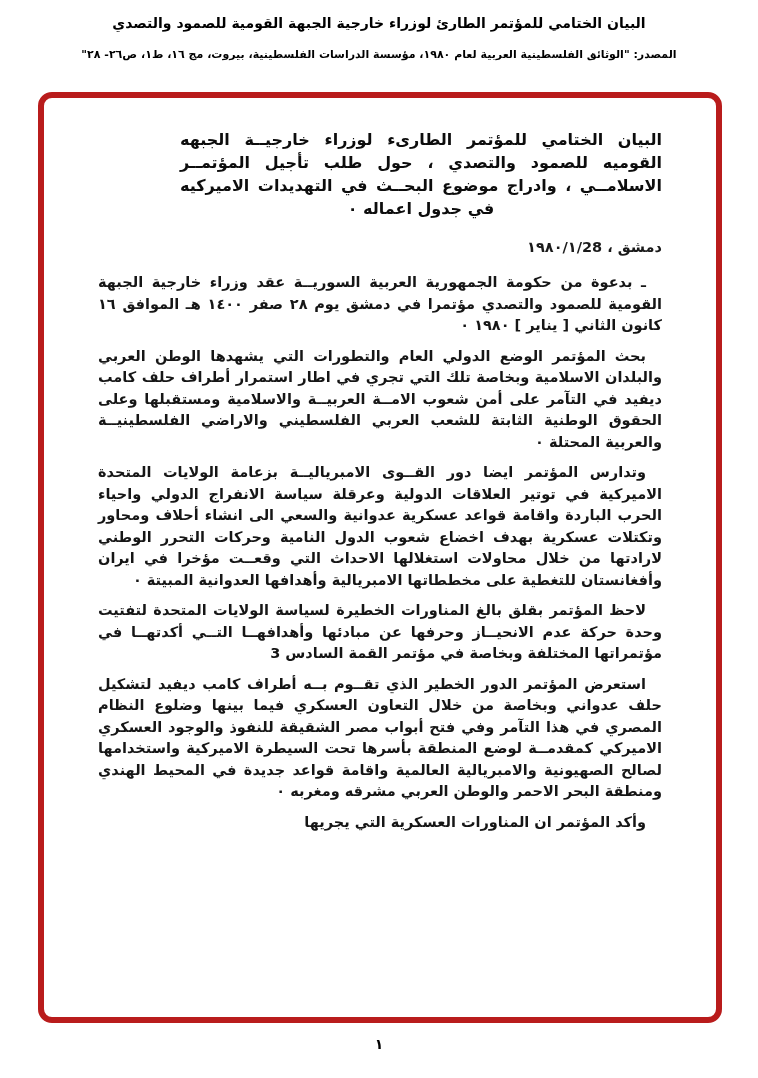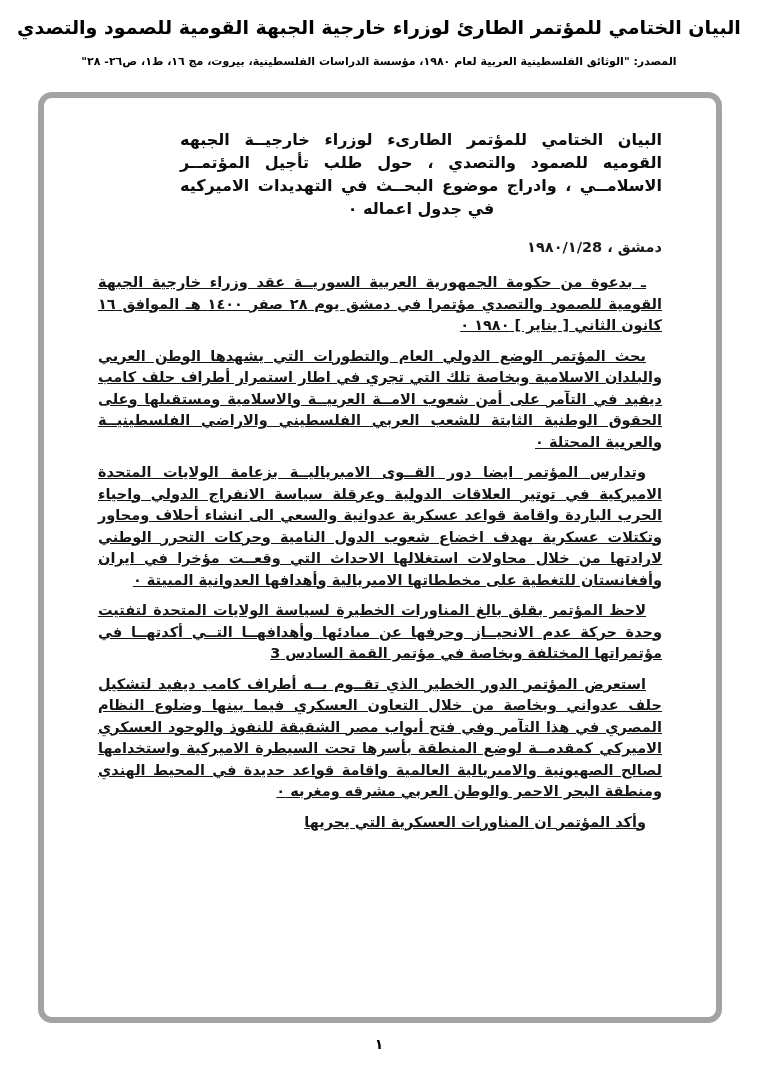--- a/index.html
+++ b/index.html
@@ -6,30 +6,30 @@
   .page{
     position:relative;
     width:758px;height:1078px;
     background:#ffffff;
     font-family:"DejaVu Sans",sans-serif;
     color:#1a1a1a;
     overflow:hidden;
   }
   .hdr{position:absolute;top:14px;left:0;width:758px;text-align:center;direction:rtl;}
   .hdr-title{
-    font-size:19px;font-weight:700;color:#000;
+    font-size:14px;font-weight:700;color:#000;
     margin:0 0 14px 0;line-height:1.4;
   }
   .hdr-source{
     font-size:11px;font-weight:700;color:#000;line-height:1.3;
   }
   .frame{
     position:absolute;left:38px;top:92px;
     width:684px;height:931px;
-    border:6px solid #a3a3a3;
+    border:6px solid #b91c1c;
     border-radius:14px;
     box-sizing:border-box;
     background:#fff;
     overflow:hidden;
   }
   .doc{
     position:absolute;inset:0;
     direction:rtl;
     padding:22px 54px 0 54px;
     font-size:14.5px;
@@ -51,21 +51,20 @@
     align-items:flex-start;
     padding-left:52px;
     margin:0 0 14px 0;
     line-height:22px;
   }
   .cite div:last-child{padding-right:22px;}
   .doc p.body-par{
     margin:0 0 9px 0;
     text-indent:16px;
     color:#161616;
-    text-decoration:underline;
   }
   .pgnum{
     position:absolute;left:0;top:1036px;width:758px;
     text-align:center;font-size:14px;font-weight:700;color:#000;
   }
 </style>
 </head>
 <body>
 
 <div class="page">

